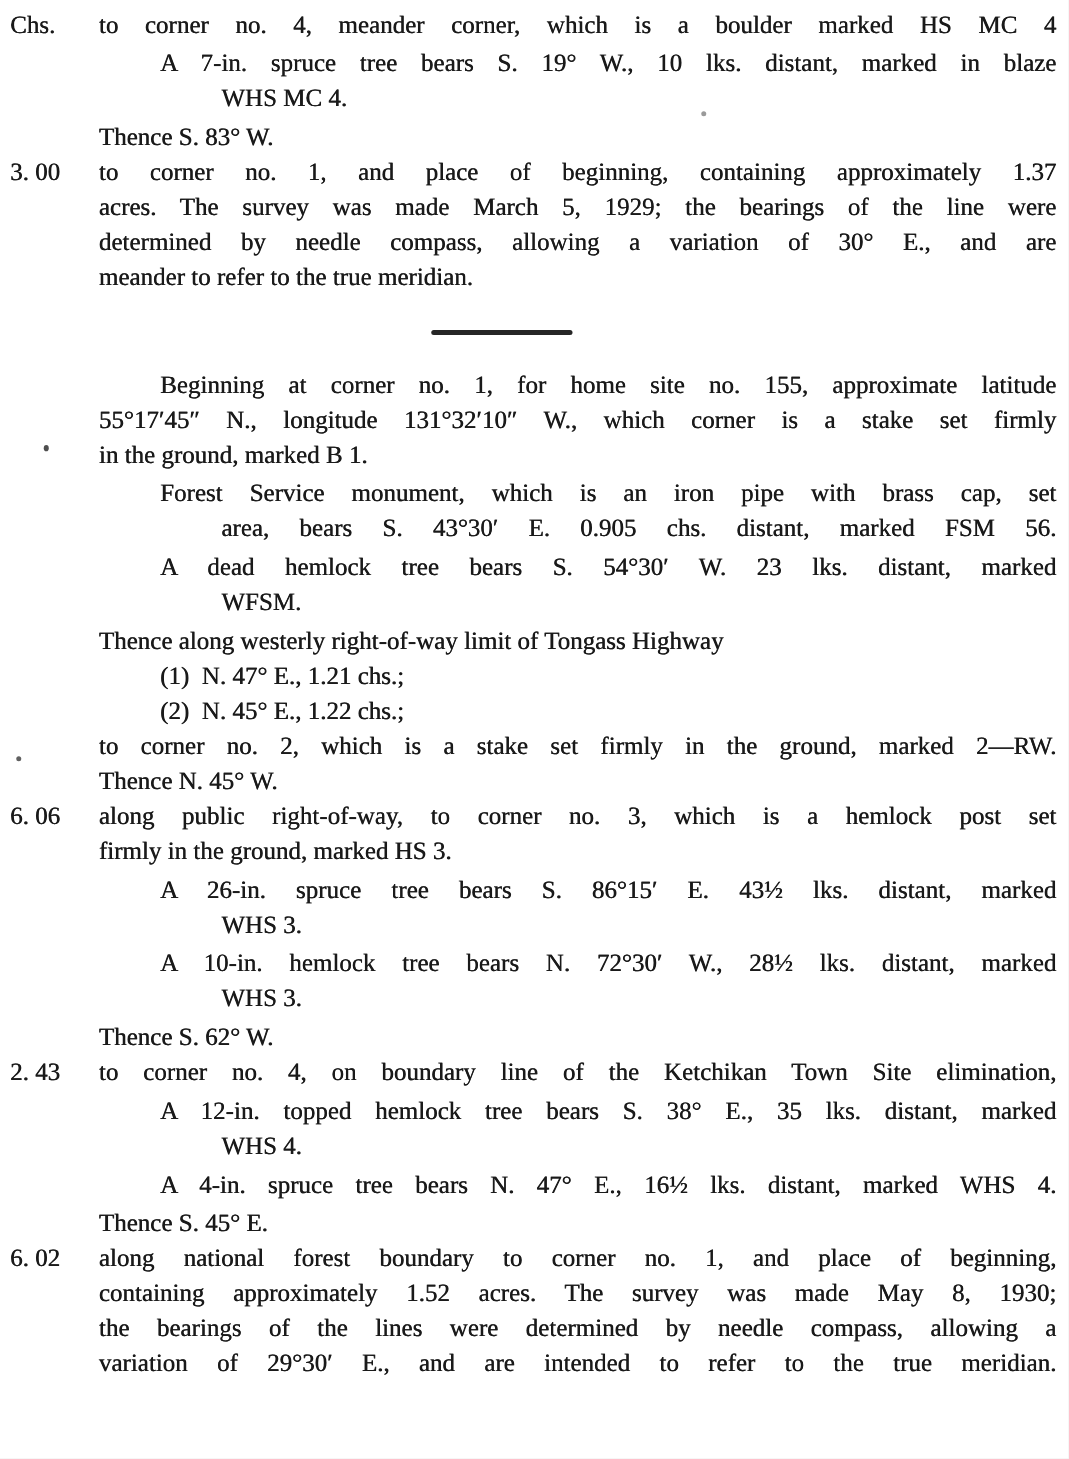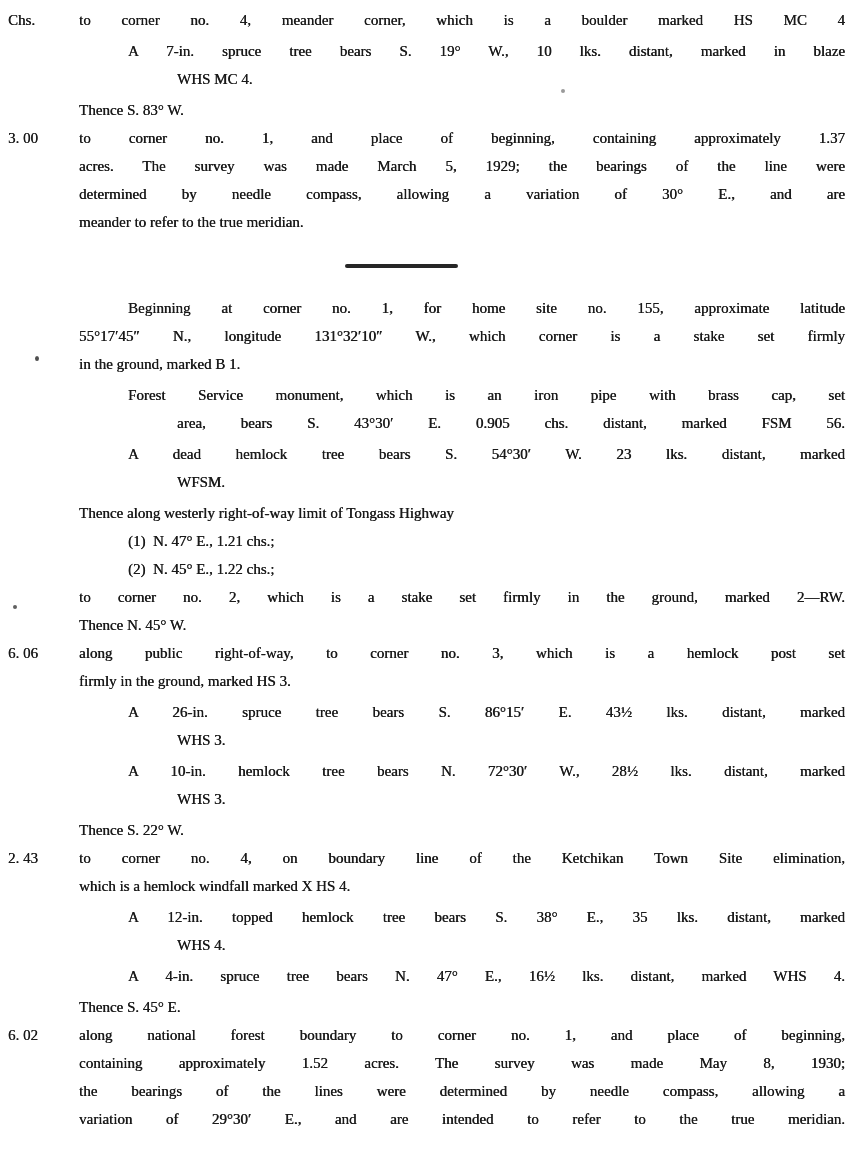--- a/index.html
+++ b/index.html
@@ -4,21 +4,21 @@
 <style>
   html, body { margin: 0; padding: 0; background: #e9e9e9; }
   .page {
     position: relative;
     width: 855px;
     height: 1167px;
     margin: 0 auto;
     background: #ffffff;
     overflow: hidden;
     font-family: "Liberation Serif", "DejaVu Serif", serif;
-    font-size: 15px;
+    font-size: 20px;
     line-height: 28px;
     color: #1a1a1a;
     text-shadow: 0.35px 0 0 currentColor; 
   }
   .text-col {
     position: absolute;
     left: 79px;
     top: 6px;
     width: 766px;
   }
@@ -134,27 +134,26 @@
       <div class="ln ind1">A 26-in. spruce tree bears S. 86°15′ E. 43½ lks. distant, marked</div>
       <div class="ln ind2 tail">WHS 3.</div>
     </div>
 
     <div class="entry m-item">
       <div class="ln ind1">A 10-in. hemlock tree bears N. 72°30′ W., 28½ lks. distant, marked</div>
       <div class="ln ind2 tail">WHS 3.</div>
     </div>
 
     <div class="entry">
-      <div class="ln tail">Thence S. 22° W.</div>
+      <div class="ln tail">Thence S. 62° W.</div>
     </div>
 
     <div class="entry">
       <span class="chains">2. 43</span>
       <div class="ln">to corner no. 4, on boundary line of the Ketchikan Town Site elimination,</div>
-      <div class="ln tail">which is a hemlock windfall marked X HS 4.</div>
     </div>
 
     <div class="entry m-item">
       <div class="ln ind1">A 12-in. topped hemlock tree bears S. 38° E., 35 lks. distant, marked</div>
       <div class="ln ind2 tail">WHS 4.</div>
     </div>
 
     <div class="entry m-item">
       <div class="ln ind1">A 4-in. spruce tree bears N. 47° E., 16½ lks. distant, marked WHS 4.</div>
     </div>

